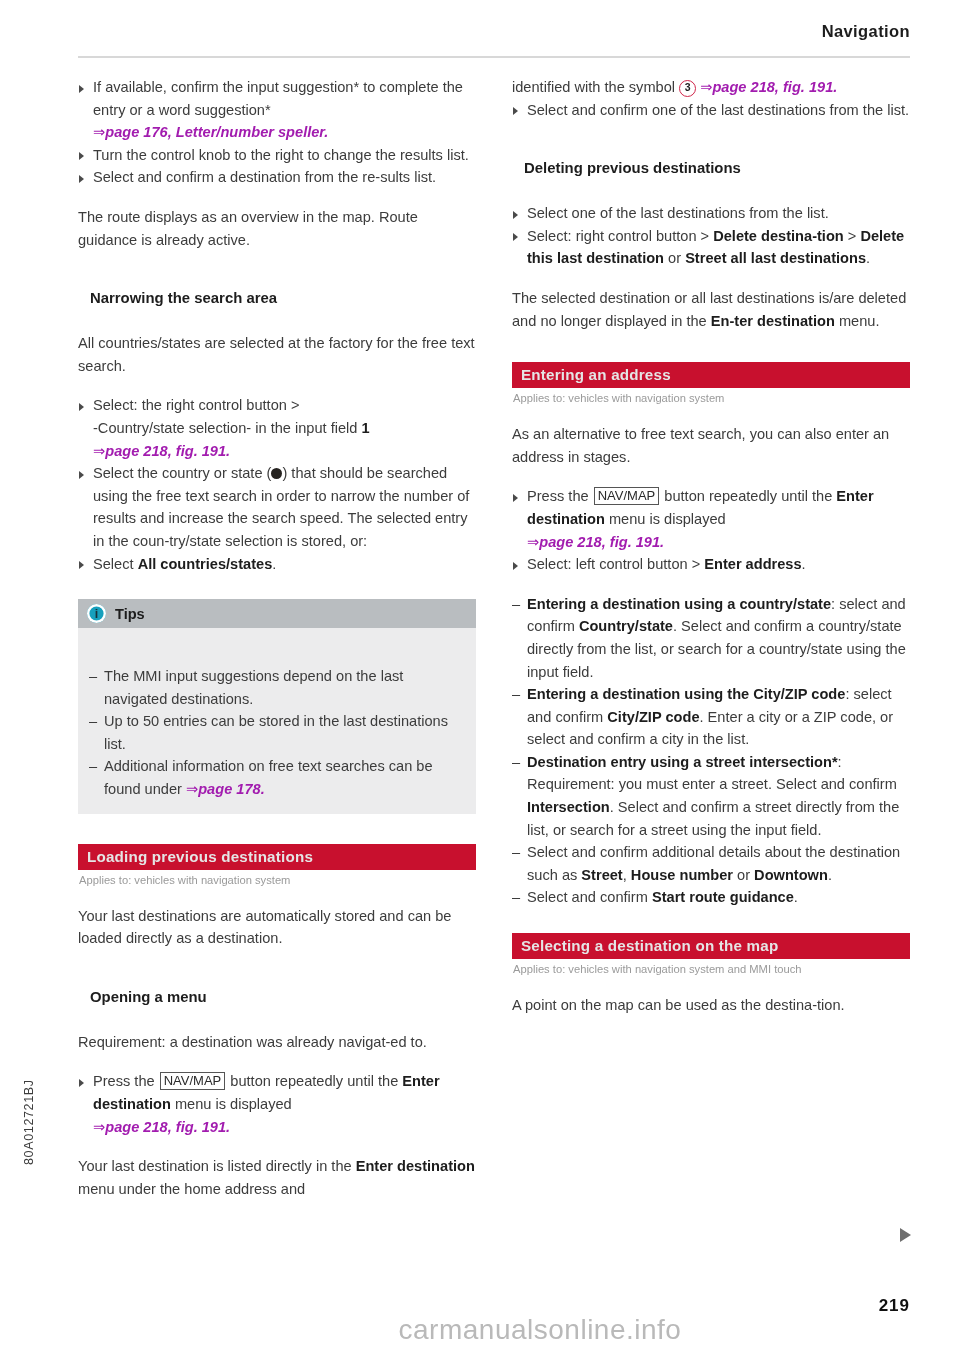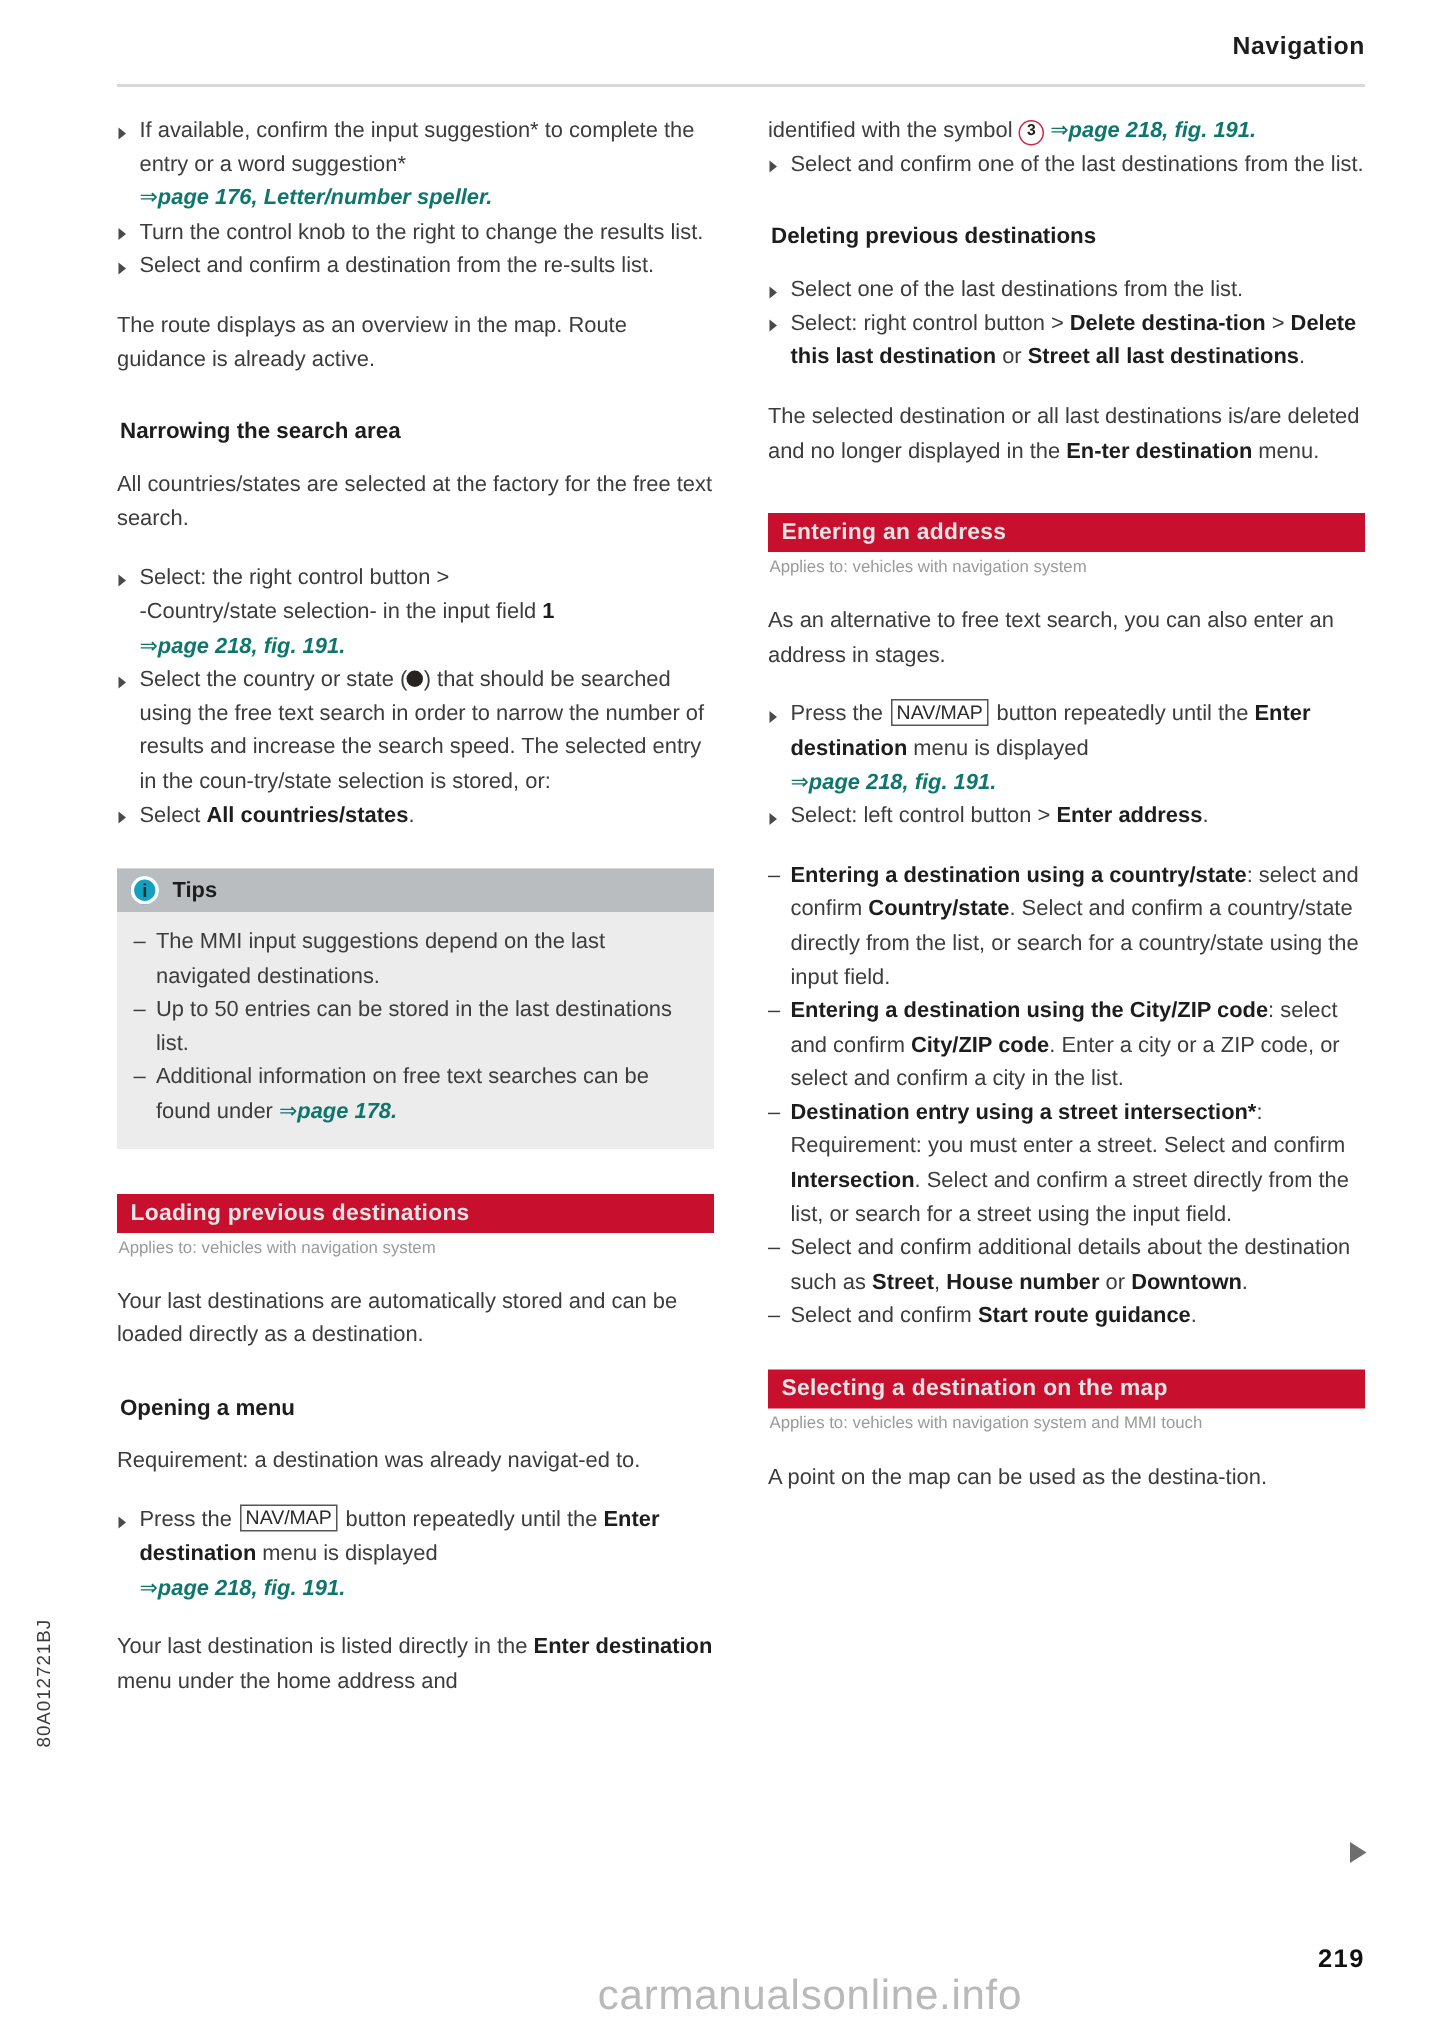--- a/index.html
+++ b/index.html
@@ -37,21 +37,21 @@
   p.para{
     margin:0 0 0 0;
     font-size:14.6px;line-height:22.6px;color:#3c3c3c;
   }
   .gap-s{height:11px;}
   .gap-m{height:17px;}
   .gap-l{height:24px;}
   .gap-xl{height:30px;}
 
   h3.sub{
-    margin:2px;font-size:14.9px;font-weight:bold;color:#1d1d1d;
+    margin:12px;font-size:14.9px;font-weight:bold;color:#1d1d1d;
     line-height:22px;
   }
 
   
   ul.tri{list-style:none;margin:0;padding:0;}
   ul.tri > li{
     position:relative;padding-left:15px;
     font-size:14.6px;line-height:22.6px;color:#3c3c3c;
     margin:0;
   }
@@ -67,21 +67,21 @@
   ul.dash{list-style:none;margin:0;padding:0;}
   ul.dash > li{
     position:relative;padding-left:15px;
     font-size:14.6px;line-height:22.6px;color:#3c3c3c;
   }
   ul.dash > li::before{
     content:"–";position:absolute;left:0;top:0;color:#3c3c3c;
   }
 
   b, .b{font-weight:bold;color:#1d1d1d;}
-  .xref{font-style:italic;font-weight:bold;color:#0f766e;white-space:nowrap;}
+  .xref{font-style:italic;font-weight:bold;color:#a21caf;white-space:nowrap;}
   .arrow{font-style:normal;font-weight:normal;}
 
   
   .key{
     display:inline-block;border:1.3px solid #555;
     padding:0px 3px;margin:0 1px;
     font-size:13px;line-height:16px;color:#2a2a2a;font-weight:normal;
     vertical-align:1px;
   }
 
@@ -120,21 +120,21 @@
     background:#16a0bd;
     display:flex;align-items:center;justify-content:center;
     box-shadow:inset 0 0 0 2.4px #ffffff;
     margin-right:9px;flex:none;
   }
   .tip-icon span{
     color:#17323a;font-size:12.5px;font-weight:bold;font-style:normal;
     line-height:12px;
   }
   .tip-title{font-size:14.6px;font-weight:bold;color:#1d1d1d;}
-  .tip-body{padding:9px 13px 13px 11px;}
+  .tip-body{padding:9px 13px 13px 11px;margin-top:28px;}
   .tip-body ul.dash > li{font-size:14.6px;line-height:22.6px;}
 
   
   .sidecode{
     position:absolute;left:22px;top:1165px;
     font-size:12.6px;color:#3c3c3c;letter-spacing:.6px;
     transform:rotate(-90deg);transform-origin:left top;
     white-space:nowrap;
   }
 

